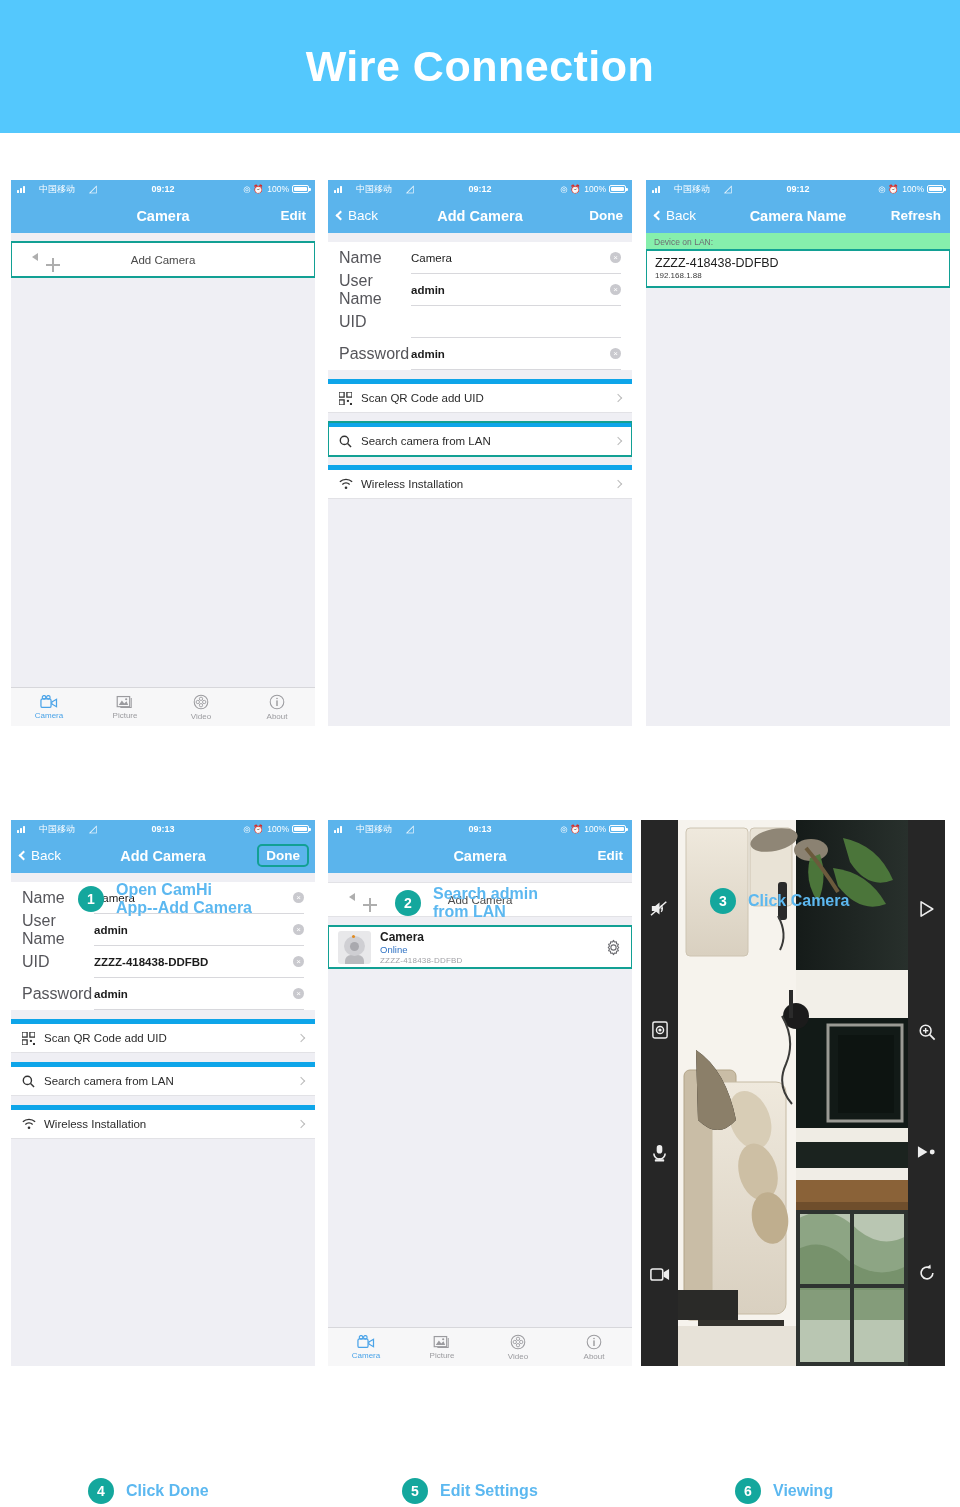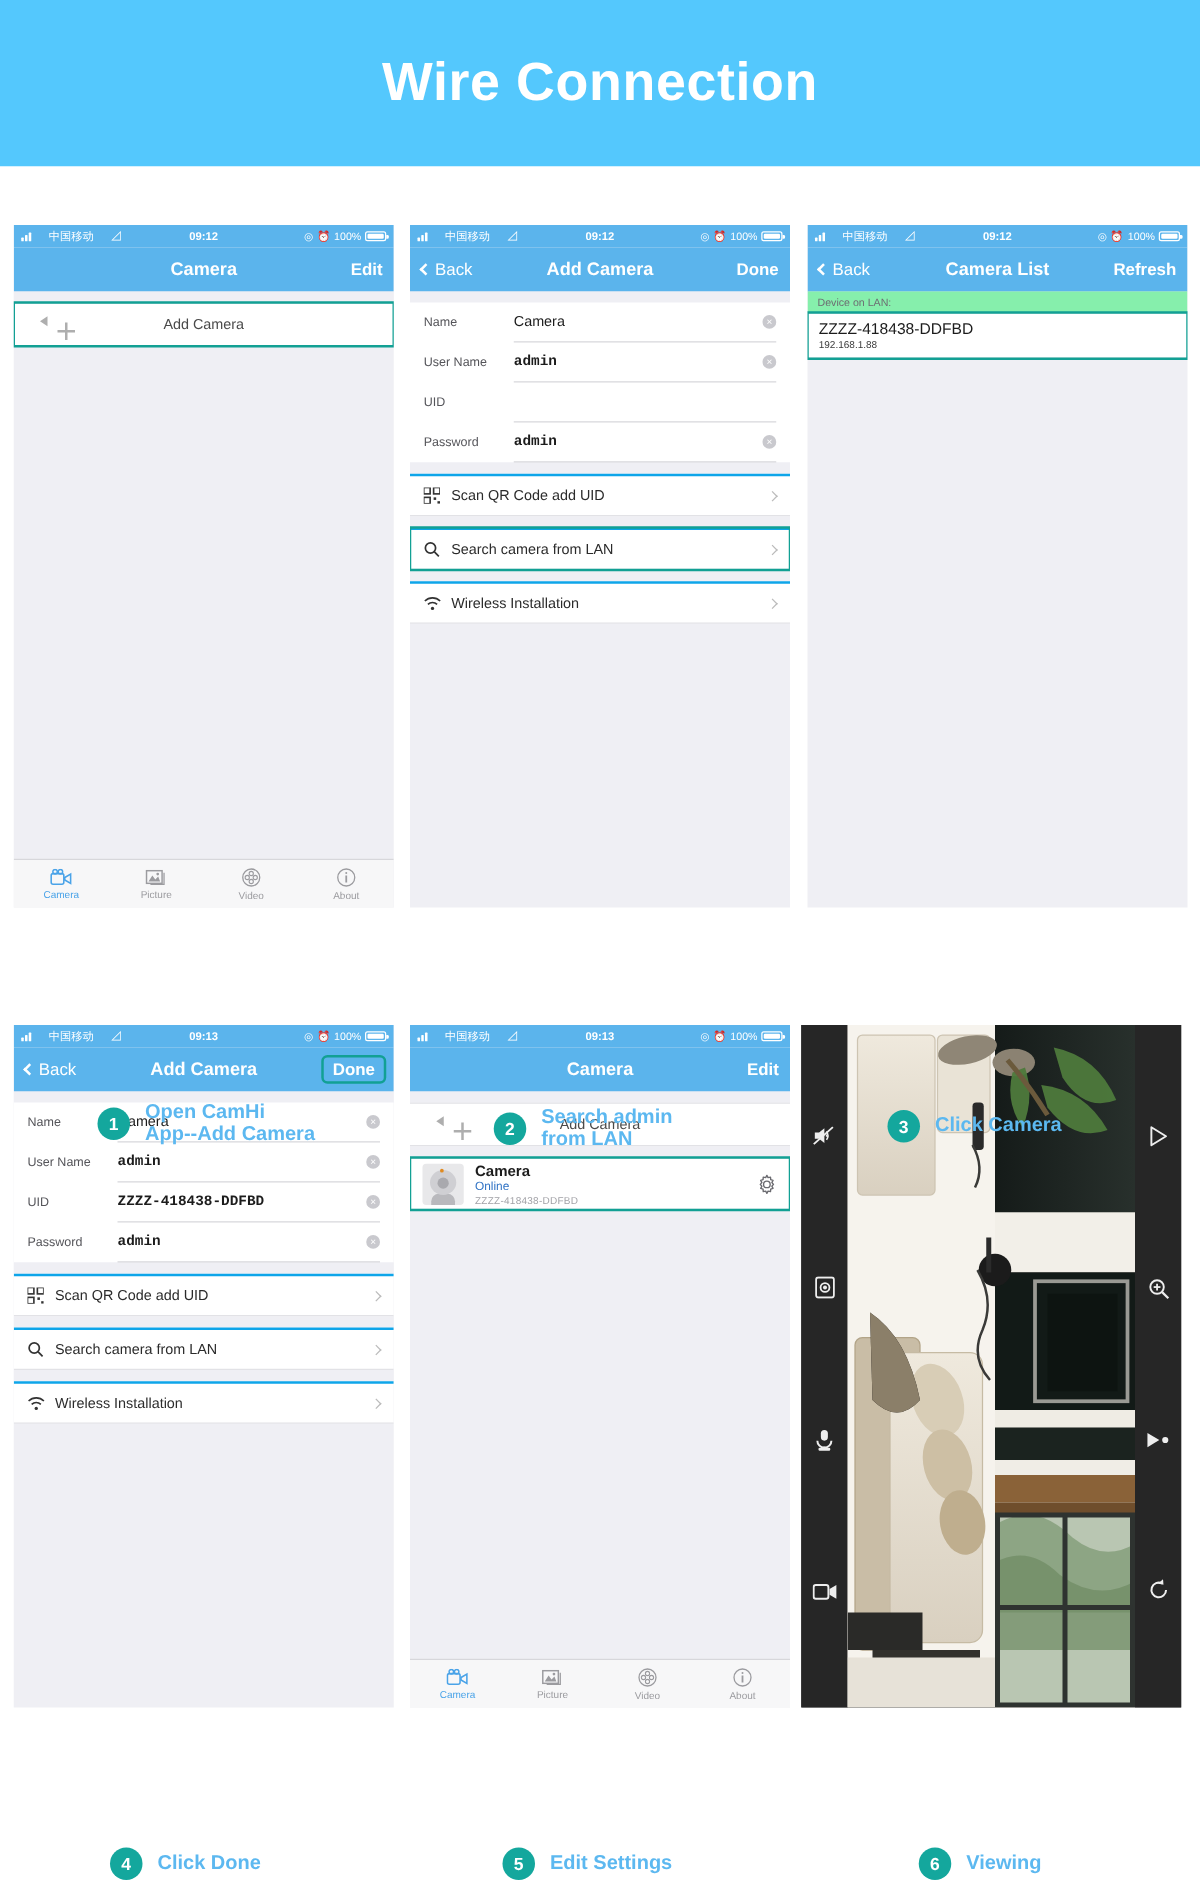--- a/index.html
+++ b/index.html
@@ -89,21 +89,21 @@
     border-left: 2px solid #fff; border-bottom: 2px solid #fff;
     transform: rotate(45deg); margin-right: 2px;
   }
   .hl-box { outline: 2px solid #12a094; outline-offset: 1px; padding: 1px 6px; border-radius: 2px; }
 
   
   .gap { height: 9px; background: #efeff4; }
   .row {
     background: #ffffff; height: 34px;
     display: flex; align-items: center; padding: 0 11px;
-    border-top: 2px solid #0ea5e9; border-bottom: 1px solid #e2e2e6;
+    border-top: 5px solid #0ea5e9; border-bottom: 1px solid #e2e2e6;
     font-size: 11.5px; color: #2b2b2b;
   }
   .row .ricon { width: 22px; display: flex; align-items: center; color: #333; }
   .row .rlabel { flex: 1; }
   .row .chev {
     width: 6px; height: 6px; border-top: 1.5px solid #bbb; border-right: 1.5px solid #bbb;
     transform: rotate(45deg);
   }
   .row-hl { outline: 2px solid #12a094; outline-offset: -1px; }
 
@@ -134,27 +134,27 @@
     position: absolute; left: 0; right: 0; text-align: center;
     font-size: 11.5px; color: #4a4a4a;
   }
 
   
   .formwrap { background: #ffffff; padding: 0 0 0 0; }
   .field {
     display: flex; align-items: center; height: 32px;
     padding: 0 11px;
   }
-  .field-label { width: 72px; font-size: 10px; color: #55555a; flex-shrink: 0; }
+  .field-label { width: 72px; font-size: 16px; color: #55555a; flex-shrink: 0; }
   .field-inputwrap {
     flex: 1; display: flex; align-items: center;
     border-bottom: 1px solid #d8d8dc; height: 100%;
   }
   .field-value { flex: 1; font-size: 11.5px; color: #1c1c1c; }
-  .field-value.bold { font-weight: bold; font-family: Liberation Mono, monospace; }
+  .field-value.bold { font-weight: bold; }
   .clearbtn {
     width: 11px; height: 11px; border-radius: 50%;
     background: #c9c9ce; color: #fff; font-size: 8px;
     display: flex; align-items: center; justify-content: center;
     line-height: 1;
   }
 
   
   .sectionhdr {
     background: #86efac; height: 17px;
@@ -466,21 +466,21 @@
               <i></i>
             </span>
         </div>
       </div>
 
       <div class="navbar">
         <div class="nav-left">
           <span class="chev-back"></span>
           <span>Back</span>
         </div>
-        <div class="nav-title">Camera List</div>
+        <div class="nav-title">Camera Name</div>
         <div class="nav-right">Refresh</div>
       </div>
 
       <div class="sectionhdr">Device on LAN:</div>
 
       <div class="devrow devrow-hl">
         <div class="dev-uid">ZZZZ-418438-DDFBD</div>
         <div class="dev-ip">192.168.1.88</div>
       </div>
     </div>

